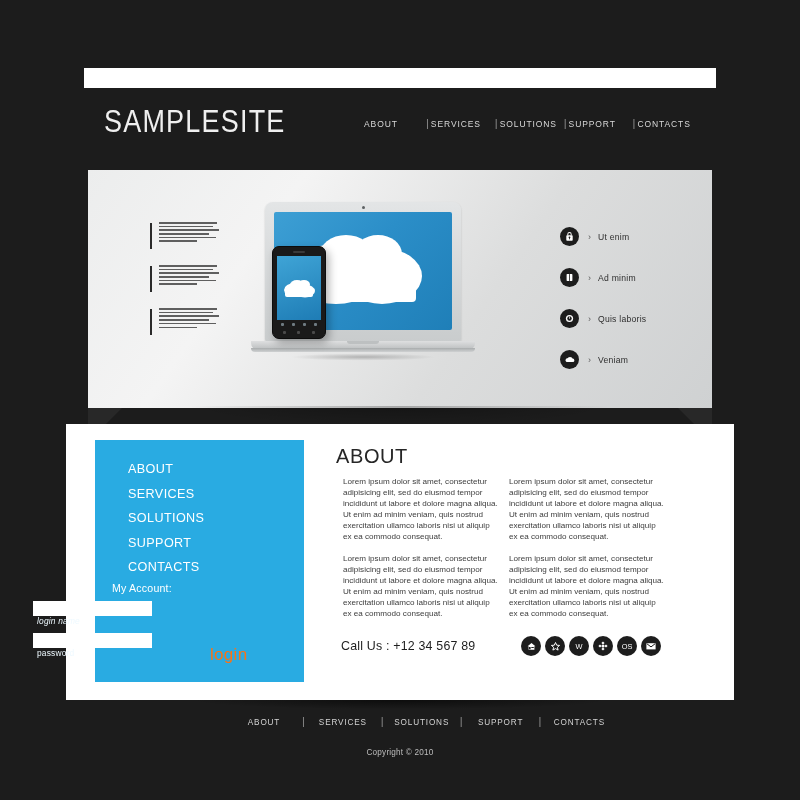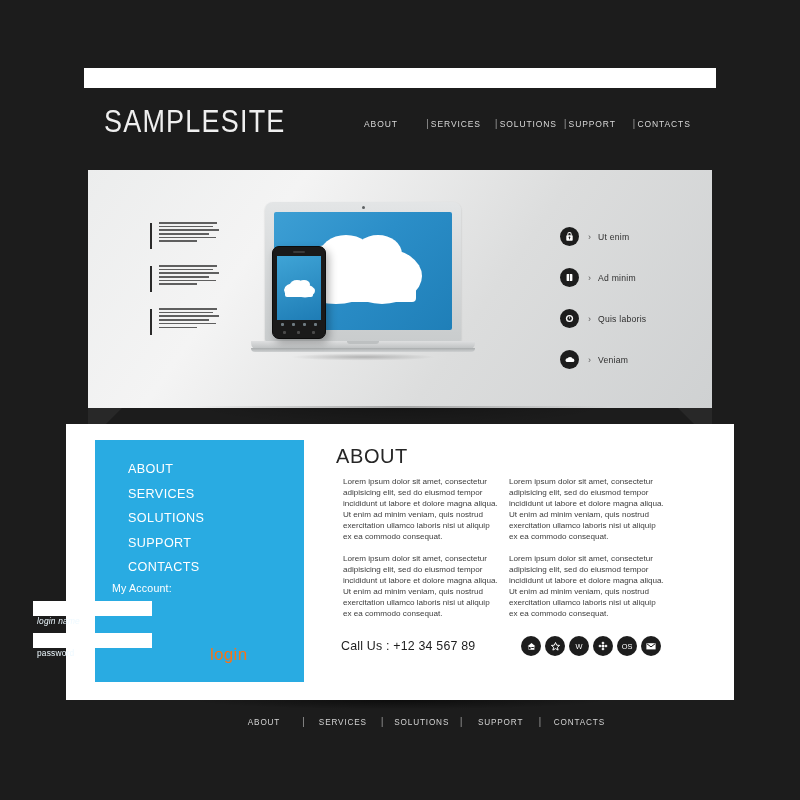--- a/index.html
+++ b/index.html
@@ -352,14 +352,15 @@
     <span class="fi fw">ABOUT</span>
     <span class="fsep">|</span>
     <span class="fi fw">SERVICES</span>
     <span class="fsep">|</span>
     <span class="fi fw">SOLUTIONS</span>
     <span class="fsep">|</span>
     <span class="fi fw">SUPPORT</span>
     <span class="fsep">|</span>
     <span class="fi fw">CONTACTS</span>
   </div>
+  <div class="copy">Copyright © 2010</div>
 
 </div>
 
 </body></html>

